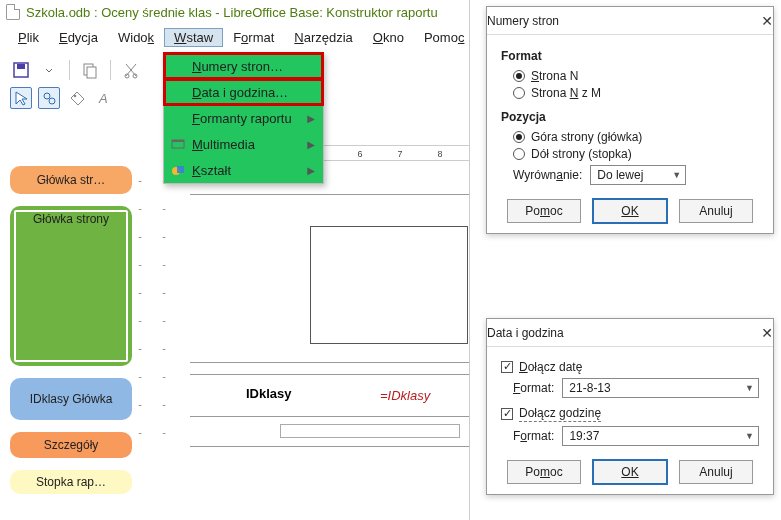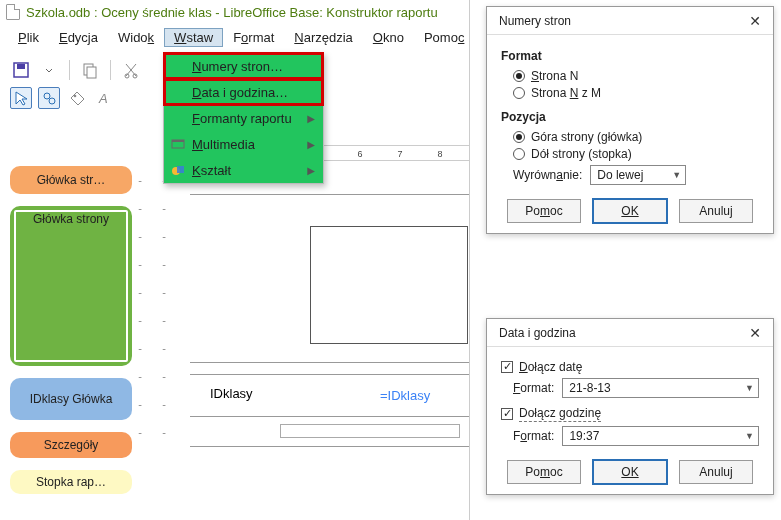--- a/index.html
+++ b/index.html
@@ -48,26 +48,26 @@
   .dashcol{position:absolute;top:166px;width:8px;bottom:0;font-size:11px;color:#888;}
   .dashcol .d{height:28px;display:flex;align-items:center;justify-content:center;}
   .dc1{left:136px;} .dc3{left:160px;}
 
   
   .design{position:absolute;left:190px;top:166px;right:0;bottom:0;}
   .dots{position:absolute;inset:0;background-image:radial-gradient(#bbb 0.6px, transparent 0.6px);background-size:12px 12px;background-position:4px 4px;}
   .hline{position:absolute;left:0;right:0;height:1px;background:#999;}
   .box{position:absolute;border:1px solid #555;background:rgba(255,255,255,0.6);}
   .lbl{position:absolute;font-size:13px;}
-  .lbl.bold{font-weight:400;}
-  .lbl.italic{color:#3b82f6;}
+  .lbl.bold{font-weight:700;margin-left:36px;}
+  .lbl.italic{font-style:italic;color:#b91c1c;}
 
   
   .dialog{position:absolute;background:#fff;border:1px solid #999;box-shadow:0 2px 6px rgba(0,0,0,0.2);font-size:12px;color:#222;}
-  .dlg-title{display:flex;align-items:center;justify-content:space-between;height:28px;padding:0 12px;border-bottom:1px solid #ddd;font-size:12px;}
+  .dlg-title{display:flex;align-items:center;justify-content:space-between;height:28px;padding:0 0;border-bottom:1px solid #ddd;font-size:12px;}
   .close-x{font-size:14px;color:#333;}
   .dlg-body{padding:10px 14px;}
   .group-h{font-weight:700;margin:4px 0 6px;}
   .radio-row,.check-row{display:flex;align-items:center;gap:6px;margin:3px 0 3px 12px;}
   .radio{width:12px;height:12px;border:1px solid #555;border-radius:50%;position:relative;}
   .radio.checked::after{content:"";position:absolute;inset:2px;background:#222;border-radius:50%;}
   .check{width:12px;height:12px;border:1px solid #555;position:relative;}
   .check.checked::after{content:"";position:absolute;left:1px;top:-2px;font-size:11px;color:#222;}
   .check.checked::after{content:"✓";}
   .row{display:flex;align-items:center;gap:8px;margin:4px 0 4px 12px;}

